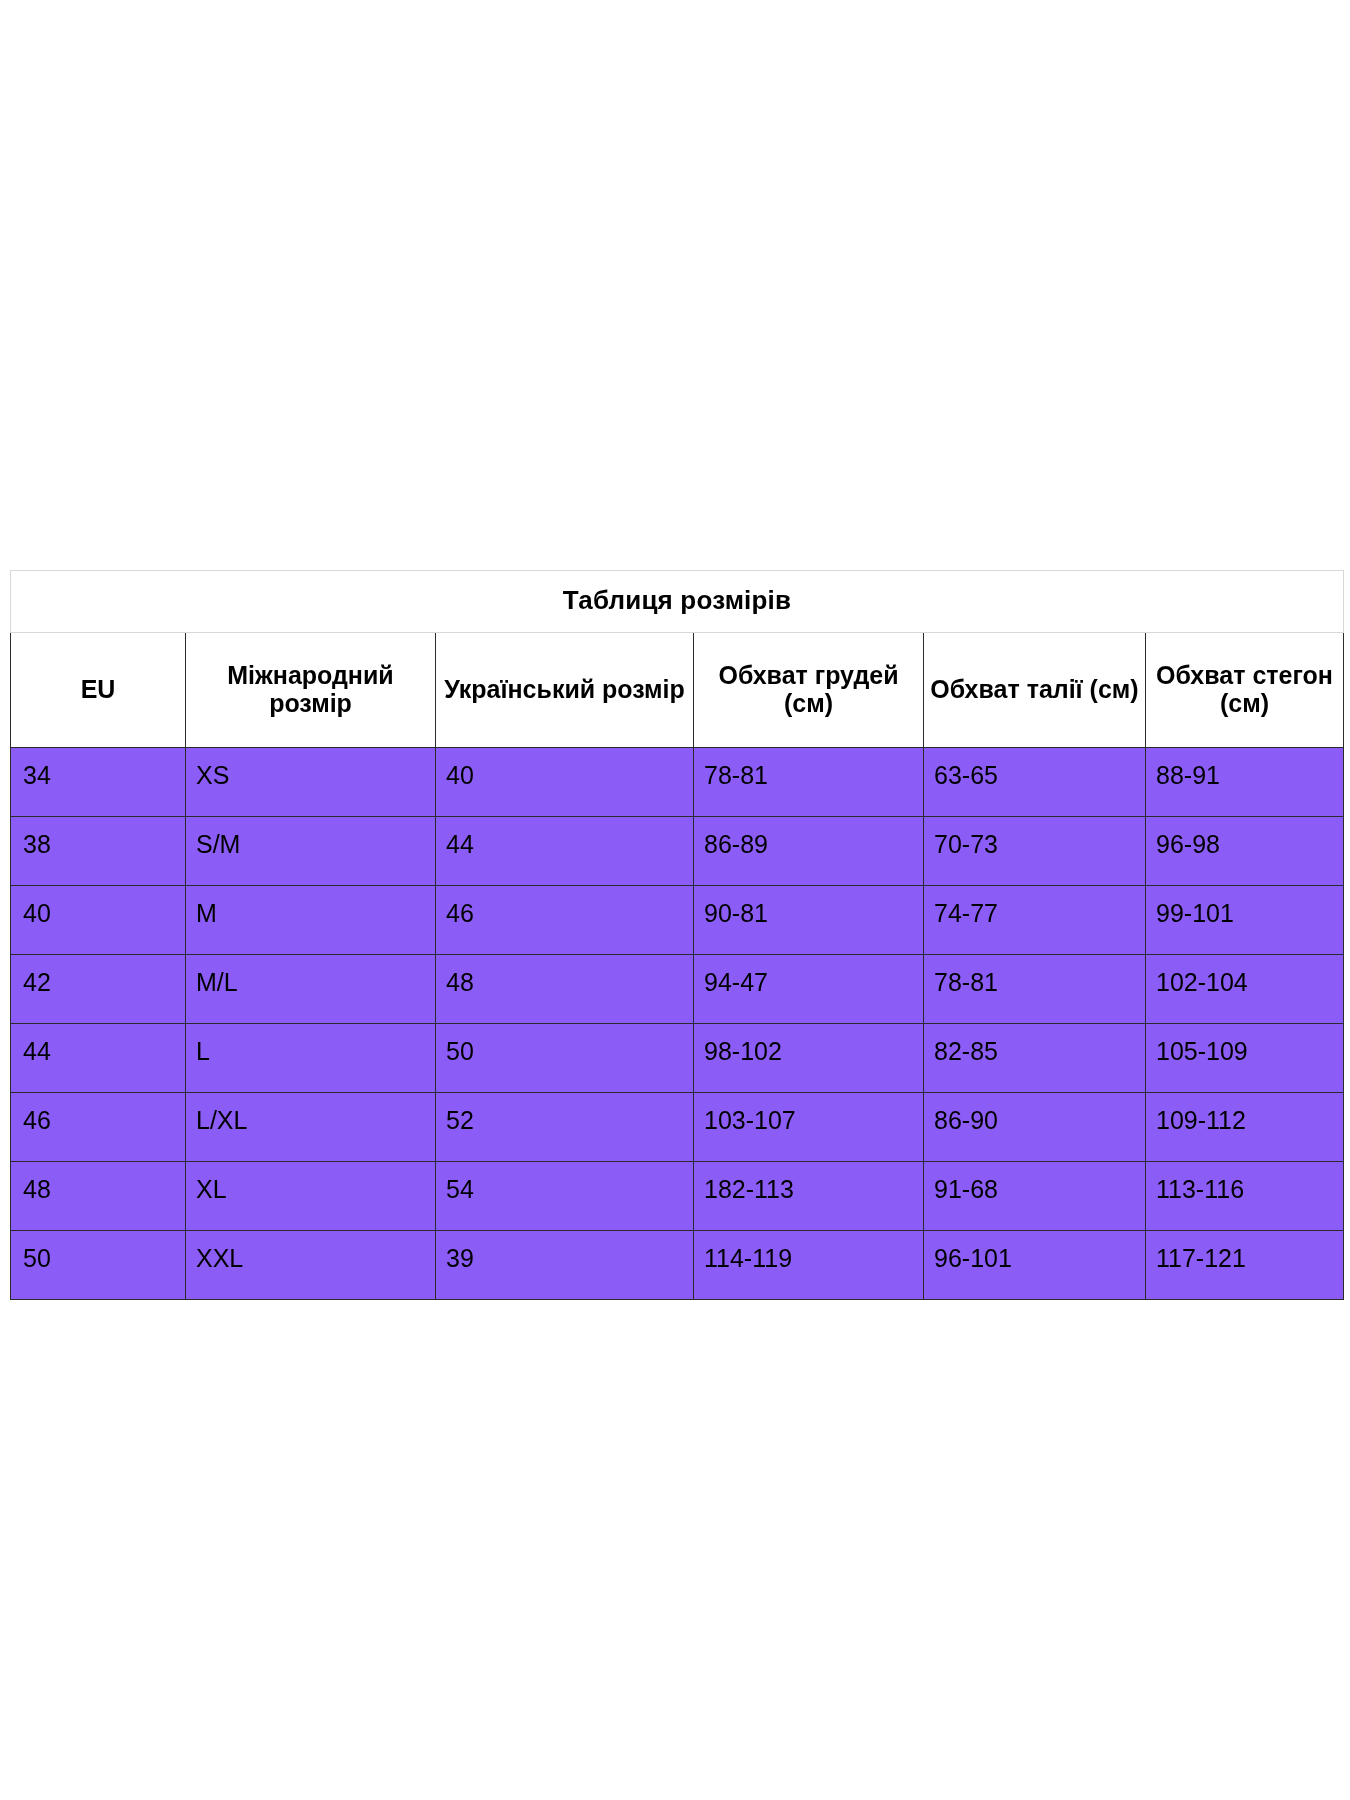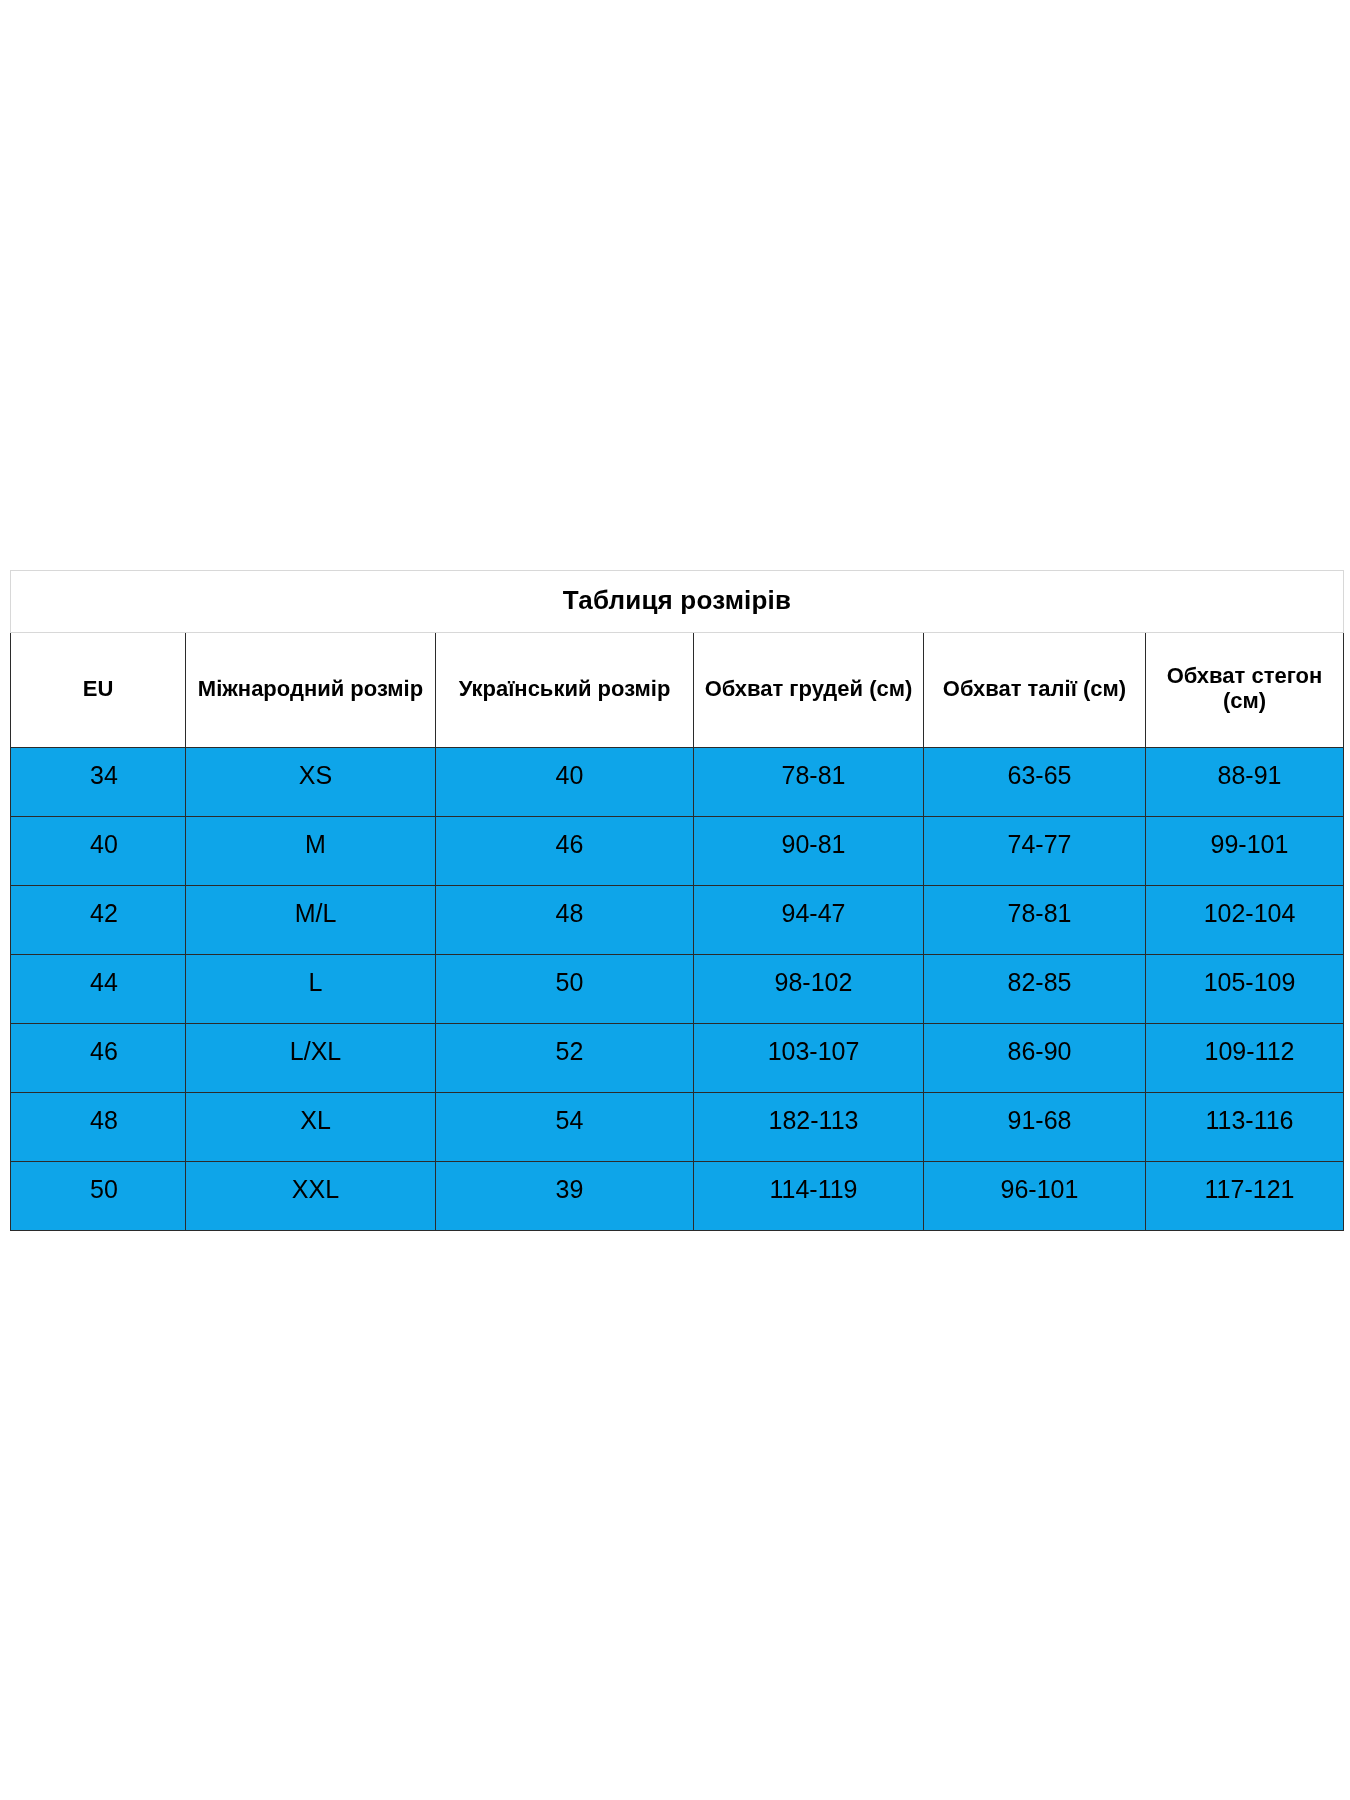--- a/index.html
+++ b/index.html
@@ -54,42 +54,42 @@
     text-align: center;
     font-size: 26px;
     font-weight: bold;
     padding: 14px 8px 16px 8px;
     background: #ffffff;
     letter-spacing: 0.2px;
   }
 
   .head-row th {
     border: 1px solid #2b2b2b;
-    font-size: 22px;
+    font-size: 25px;
     font-weight: bold;
     text-align: center;
     vertical-align: middle;
     padding: 10px 6px 12px 6px;
     line-height: 1.12;
     height: 92px;
     background: #ffffff;
   }
 
   .head-row th.eu-cell {
     vertical-align: middle;
   }
 
   tbody td {
     border: 1px solid #2b2b2b;
     font-size: 25px;
-    text-align: center;
+    text-align: left;
     padding: 5px 0 18px 10px;
     height: 45px;
     line-height: 1.05;
-    background: #0ea5e9;
+    background: #8b5cf6;
     white-space: nowrap;
   }
 
   tbody tr td:first-child {
     padding-left: 12px;
   }
 </style>
 </head>
 <body>
 
@@ -119,20 +119,28 @@
         </tr>
       </thead>
       <tbody>
         <tr>
           <td>34</td>
           <td>XS</td>
           <td>40</td>
           <td>78-81</td>
           <td>63-65</td>
           <td>88-91</td>
+        </tr>
+        <tr>
+          <td>38</td>
+          <td>S/M</td>
+          <td>44</td>
+          <td>86-89</td>
+          <td>70-73</td>
+          <td>96-98</td>
         </tr>
         <tr>
           <td>40</td>
           <td>M</td>
           <td>46</td>
           <td>90-81</td>
           <td>74-77</td>
           <td>99-101</td>
         </tr>
         <tr>

